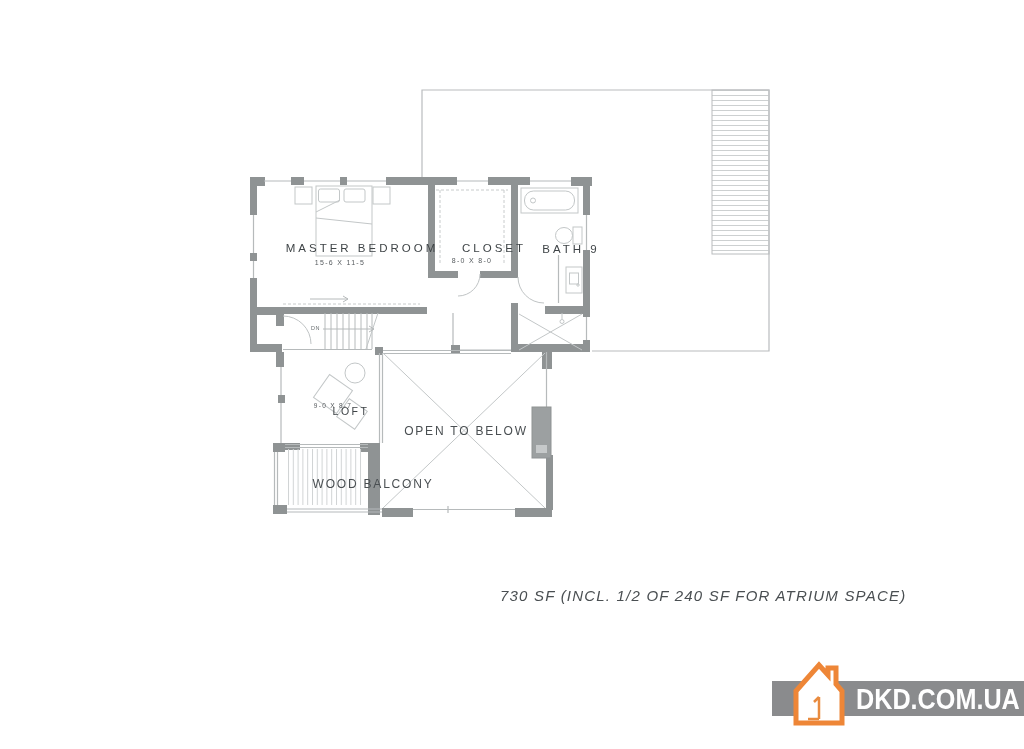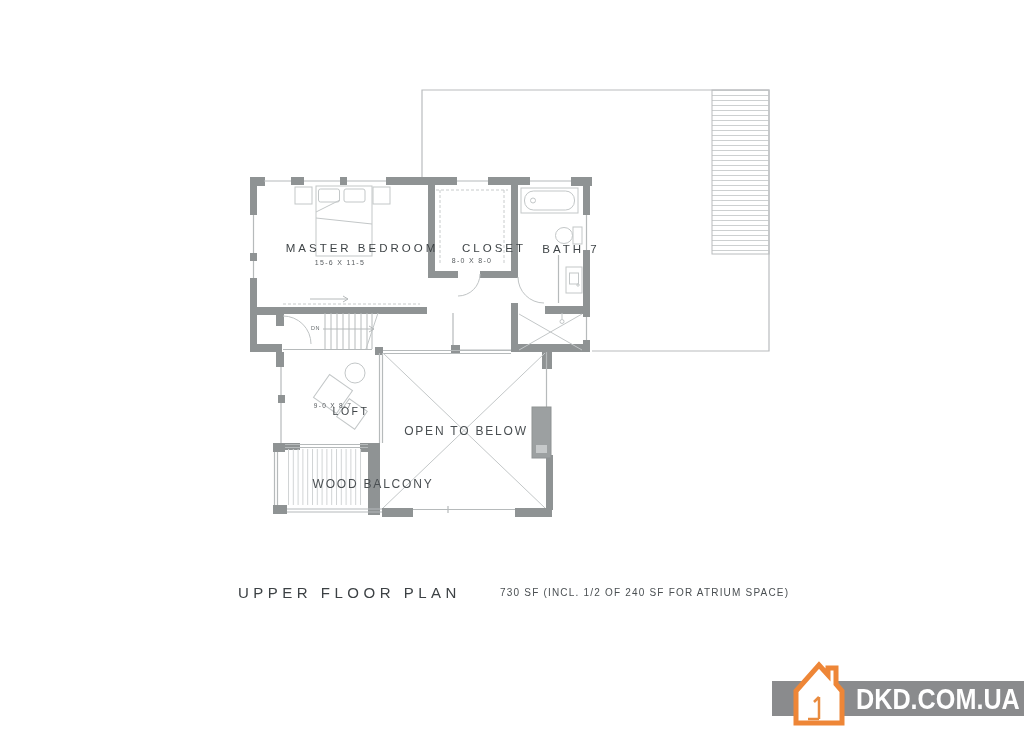--- a/index.html
+++ b/index.html
@@ -6,21 +6,21 @@
   .page{position:relative;width:1024px;height:749px;background:#ffffff;overflow:hidden;
         font-family:"Liberation Sans", sans-serif;}
   .plan-svg{position:absolute;left:0;top:0;}
   .lbl{position:absolute;color:#3f4447;white-space:nowrap;transform:translateX(-50%);
        font-family:"Liberation Sans", sans-serif;}
   .room-lbl{font-size:11.5px;letter-spacing:3px;padding-left:44px;}
   .dim-lbl{font-size:7px;letter-spacing:1.3px;color:#565b5e;}
   .small-lbl{font-size:12px;letter-spacing:1.8px;color:#4a4f52;}
   .tiny-lbl{font-size:5.5px;letter-spacing:0.5px;color:#6a6f72;transform:none;}
   .title-lbl{font-size:15px;letter-spacing:4.5px;transform:none;color:#3c4144;}
-  .note-lbl{font-size:10px;letter-spacing:1.2px;transform:none;color:#4a4f52;}
+  .note-lbl{font-size:15px;letter-spacing:1.2px;transform:none;color:#4a4f52;font-style:italic;}
   .wm-band{position:absolute;left:772px;top:681px;width:252px;height:35px;background:#8a8b8d;}
   .wm-text{position:absolute;left:856px;top:681px;height:35px;line-height:35px;
            font-size:30px;font-weight:bold;color:#ffffff;letter-spacing:0px;
            transform:scaleX(0.84);transform-origin:left center;white-space:nowrap;}
   .wm-logo{position:absolute;left:788px;top:659px;}
 </style>
 </head>
 <body>
 
 <div class="page">
@@ -165,28 +165,27 @@
       <rect x="536" y="445" width="11" height="8" fill="#c6c9ca"></rect>
     </g>
 
     <rect x="287" y="449" width="77" height="56" fill="url(#deck)"></rect>
   </svg>
 
   <div class="lbl room-lbl" style="left:340px;top:242px;">MASTER BEDROOM</div>
   <div class="lbl dim-lbl" style="left:340px;top:259px;">15-6 X 11-5</div>
   <div class="lbl room-lbl" style="left:472px;top:242px;text-align:center;">CLOSET</div>
   <div class="lbl dim-lbl" style="left:472px;top:257px;">8-0 X 8-0</div>
-  <div class="lbl room-lbl" style="left:549px;top:243px;">BATH 7</div>
+  <div class="lbl room-lbl" style="left:549px;top:243px;">BATH 9</div>
   <div class="lbl room-lbl" style="left:329px;top:390px;font-size:10.5px;letter-spacing:2.5px;margin-top:15px;">LOFT</div>
   <div class="lbl dim-lbl" style="left:333px;top:402px;font-size:6.5px;">9-0 X 8-7</div>
   <div class="lbl small-lbl" style="left:466px;top:424px;">OPEN TO BELOW</div>
   <div class="lbl small-lbl" style="left:330px;top:477px;margin-left:43px;">WOOD BALCONY</div>
   <div class="lbl tiny-lbl" style="left:311px;top:325px;">DN</div>
 
-  <div class="lbl title-lbl" style="left:238px;top:584px;">UPPER FLOOR PLAN</div>
   <div class="lbl note-lbl" style="left:500px;top:587px;">730 SF (INCL. 1/2 OF 240 SF FOR ATRIUM SPACE)</div>
 
   <div class="wm-band"></div>
   <div class="wm-text">DKD.COM.UA</div>
   <svg class="wm-logo" width="62" height="70" viewBox="0 0 62 70">
     <path d="M8,64 L8,32 L31,6 L40,16 L40,9 L48,9 L48,25 L54,32 L54,64 Z" fill="#ffffff" stroke="#ee8637" stroke-width="5" stroke-linejoin="miter"></path>
     <path d="M31,38 L26,43 M31,38 L31,60 M20,60 L31,60" fill="none" stroke="#e98b3f" stroke-width="2.5"></path>
   </svg>
 
 </div>

